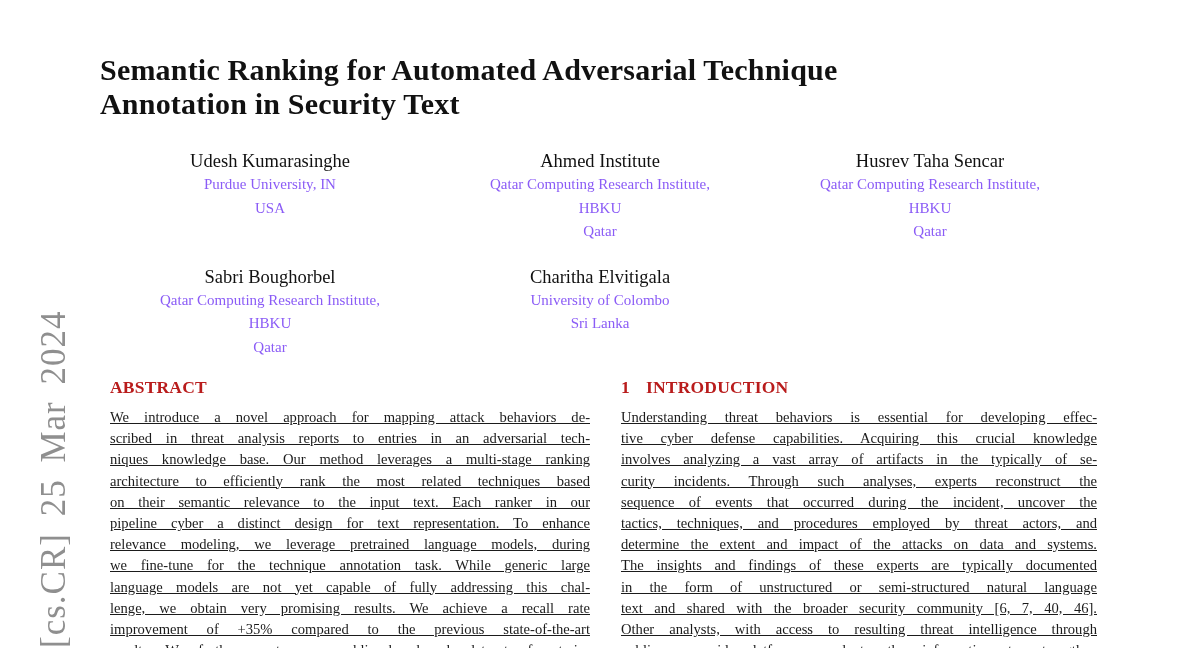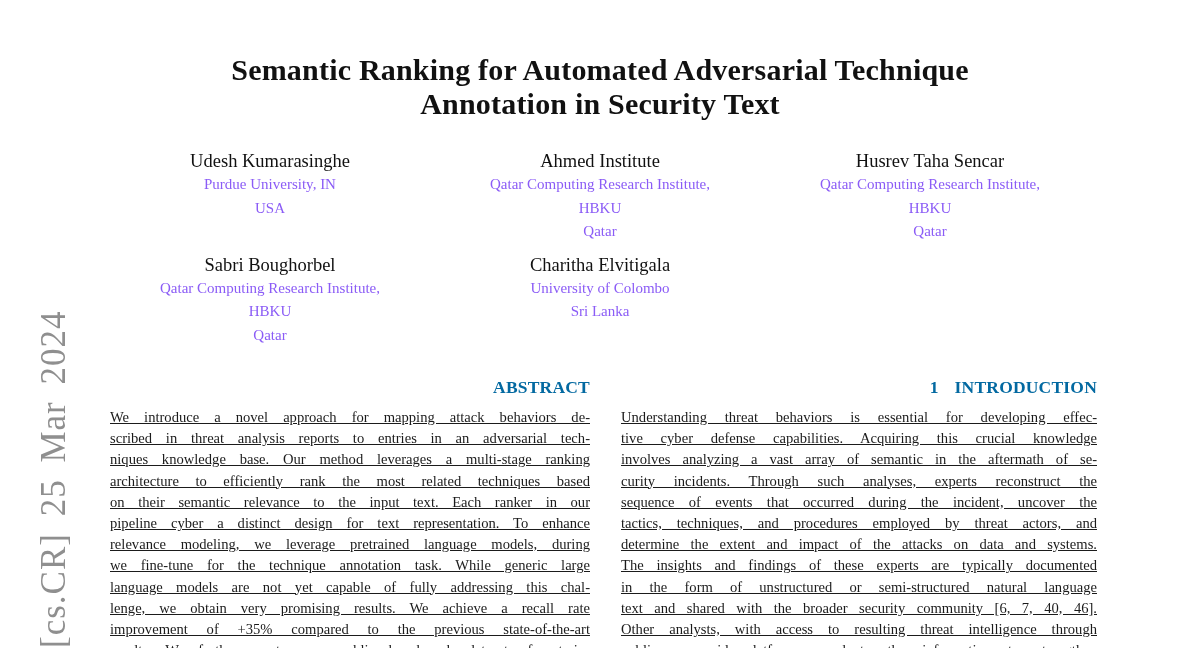--- a/index.html
+++ b/index.html
@@ -32,36 +32,35 @@
     word-spacing: 7px;
     color: #8f8f8f;
     line-height: 46px;
   }
   
   .title {
     position: absolute;
     left: 100px;
     width: 1000px;
     top: 53px;
-    text-align: center;
     font-weight: 700;
     font-size: 30px;
     line-height: 34px;
     letter-spacing: 0.2px;
     color: #111111;
   }
   
   .authors {
     position: absolute;
     left: 105px;
     top: 149px;
     width: 990px;
     display: grid;
     grid-template-columns: repeat(3, 1fr);
-    row-gap: 9px;
+    row-gap: 21px;
     text-align: center;
   }
   .author-name {
     font-size: 18.5px;
     line-height: 24px;
     color: #111111;
   }
   .author-affil {
     font-size: 15px;
     line-height: 23.5px;
@@ -76,22 +75,21 @@
     display: grid;
     grid-template-columns: 480px 476px;
     column-gap: 31px;
   }
   .section-heading {
     font-weight: 700;
     font-size: 17.5px;
     line-height: 21px;
     letter-spacing: 0.2px;
     margin: 0 0 9px 0;
-    color: #0369a1;
-    text-align: right;
+    color: #b91c1c;
   }
   .section-number {
     display: inline-block;
     margin-right: 16px;
   }
   .body-lines {
     font-size: 14.6px;
     line-height: 21.2px;
     color: #1b1b1b;
   }
@@ -167,21 +165,21 @@
         </div>
     </div>
 
     <div class="column">
       <div class="section-heading">
         <span class="section-number">1</span><span>INTRODUCTION</span>
       </div>
       <div class="body-lines">
           <div class="text-line">Understanding threat behaviors is essential for developing effec-</div>
           <div class="text-line">tive cyber defense capabilities. Acquiring this crucial knowledge</div>
-          <div class="text-line">involves analyzing a vast array of semantic in the aftermath of se-</div>
+          <div class="text-line">involves analyzing a vast array of artifacts in the typically of se-</div>
           <div class="text-line">curity incidents. Through such analyses, experts reconstruct the</div>
           <div class="text-line">sequence of events that occurred during the incident, uncover the</div>
           <div class="text-line">tactics, techniques, and procedures employed by threat actors, and</div>
           <div class="text-line">determine the extent and impact of the attacks on data and systems.</div>
           <div class="text-line">The insights and findings of these experts are typically documented</div>
           <div class="text-line">in the form of unstructured or semi-structured natural language</div>
           <div class="text-line">text and shared with the broader security community [6, 7, 40, 46].</div>
           <div class="text-line">Other analysts, with access to resulting threat intelligence through</div>
           <div class="text-line">public or paid platforms, evaluate the information to strengthen</div>
         </div>

